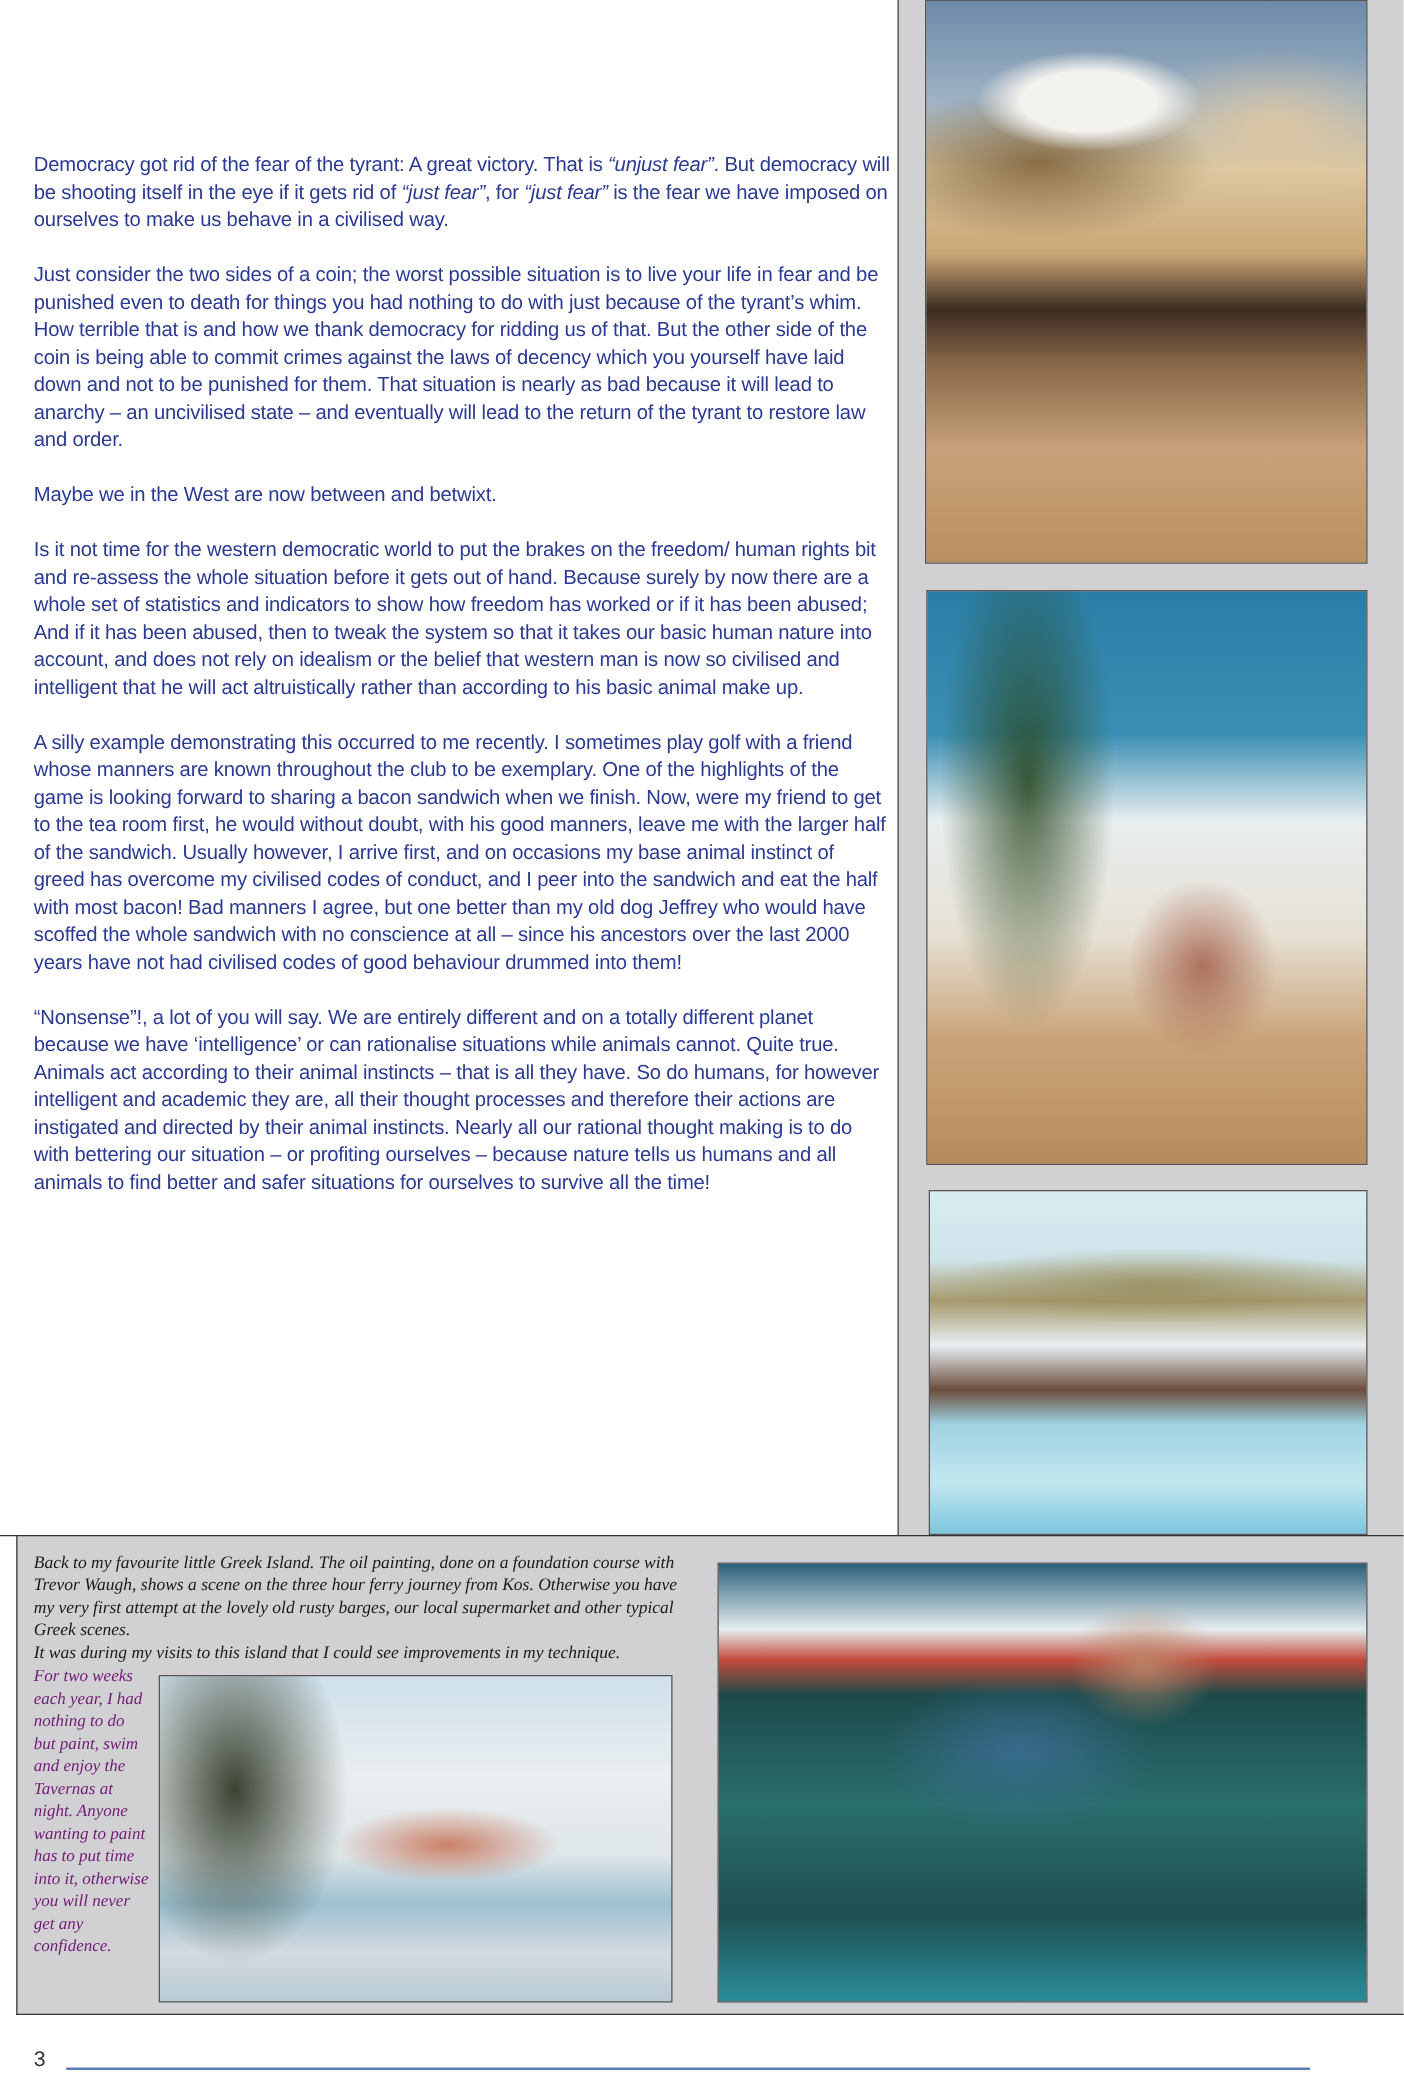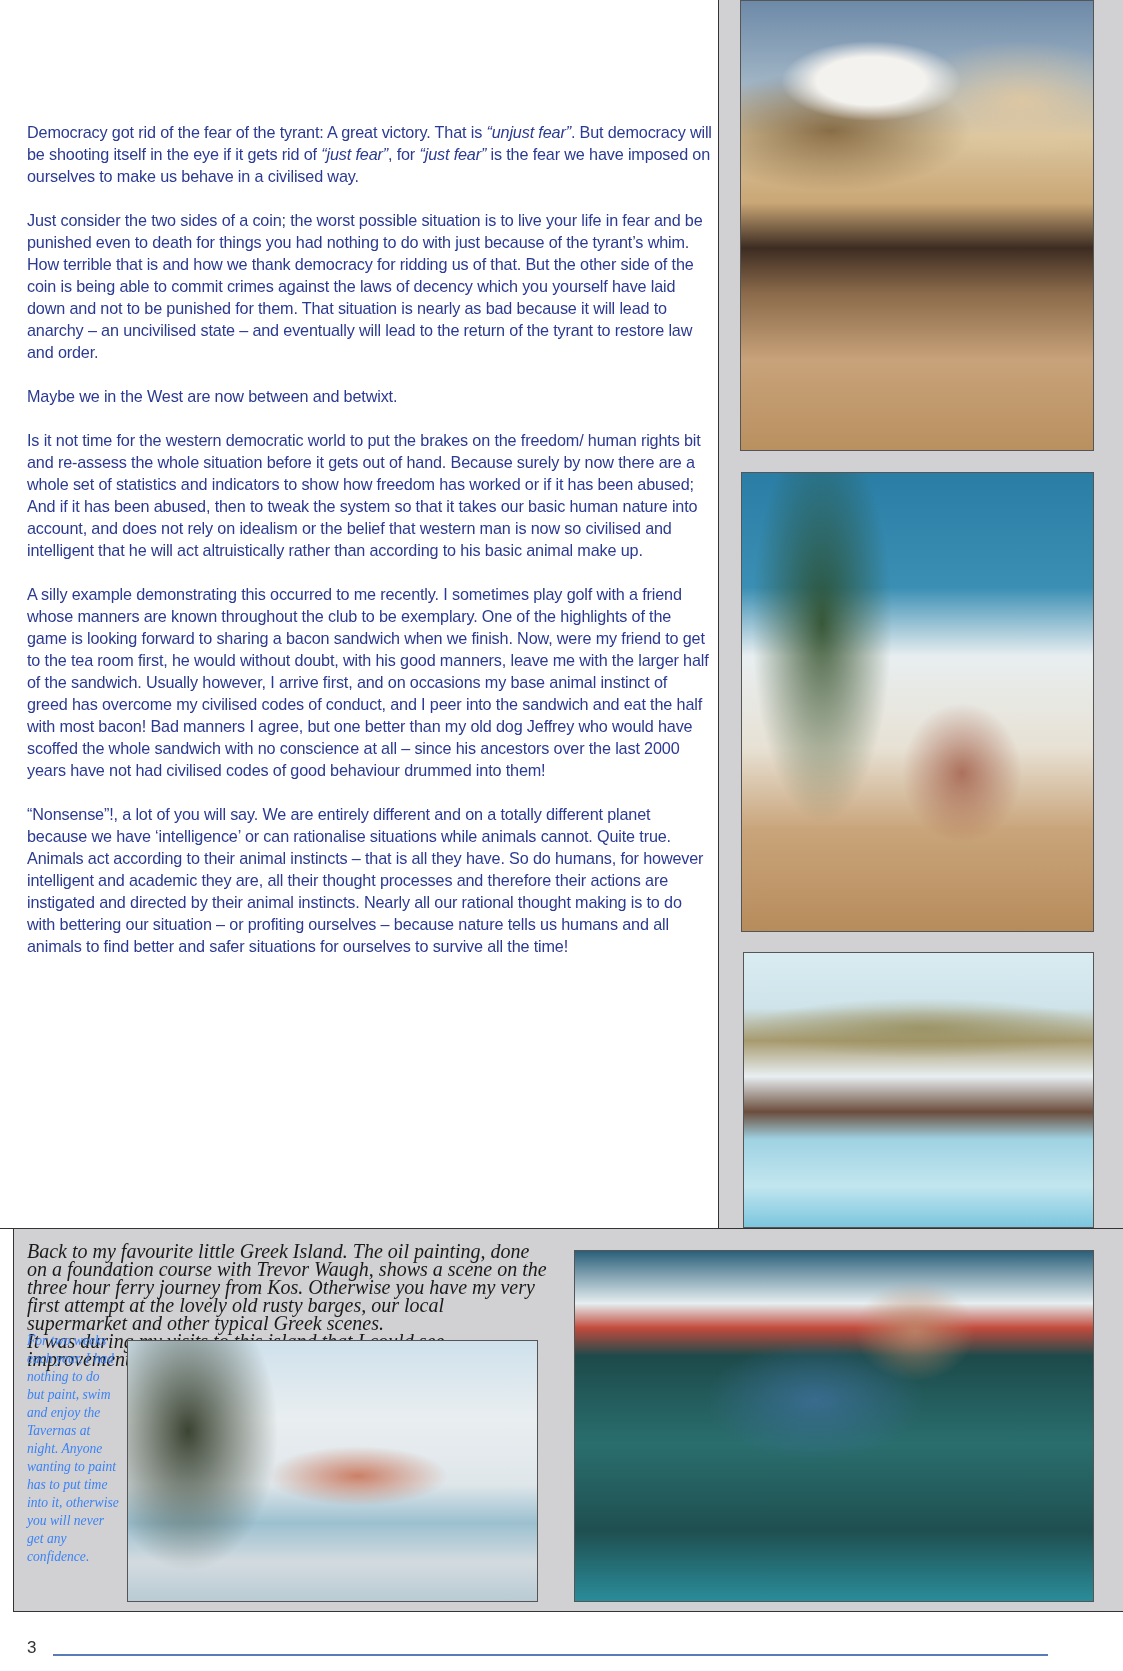--- a/index.html
+++ b/index.html
@@ -31,26 +31,26 @@
     position: absolute; left: 13px; top: 1228px; width: 1110px; height: 384px;
     background: #d1d1d3;
     border-left: 1px solid #333;
     border-bottom: 1px solid #333;
     border-top: 1px solid #333;
     box-sizing: border-box;
   }
   .caption-top {
     position: absolute; left: 27px; top: 1242px; width: 520px;
     font-family: "Liberation Serif", serif; font-style: italic;
-    font-size: 20px; line-height: 18px; color: #1a1a1a;
+    font-size: 14px; line-height: 18px; color: #1a1a1a;
   }
   .caption-side {
     position: absolute; left: 27px; top: 1332px; width: 92px;
     font-family: "Liberation Serif", serif; font-style: italic;
-    font-size: 13.6px; line-height: 18px; color: #3b82f6;
+    font-size: 13.6px; line-height: 18px; color: #701a75;
   }
   .painting {
     position: absolute; border: 1px solid #555; box-sizing: border-box; overflow: hidden;
   }
   .p1 { left: 740px; top: 0; width: 354px; height: 451px;
     background:
       radial-gradient(ellipse 90px 40px at 130px 80px, #f4f2ee 0%, #f4f2ee 60%, transparent 100%),
       radial-gradient(ellipse 140px 60px at 90px 130px, rgba(110,80,40,.75) 0%, transparent 100%),
       radial-gradient(ellipse 120px 60px at 280px 100px, rgba(225,200,160,.9) 0%, transparent 100%),
       linear-gradient(180deg, #6d8aa8 0%, #9fb3c4 18%, #dcc7a0 30%, #c9a675 45%, #3d2c22 55%, #8a6a4a 65%, #c8a27a 80%, #b9905f 100%);

